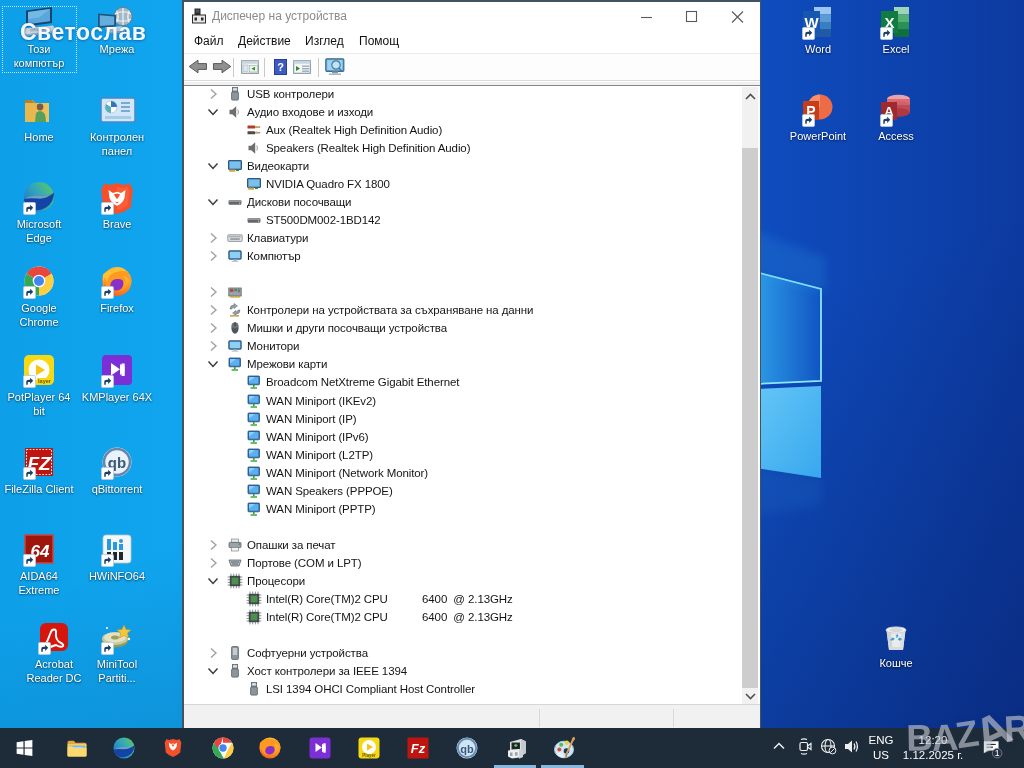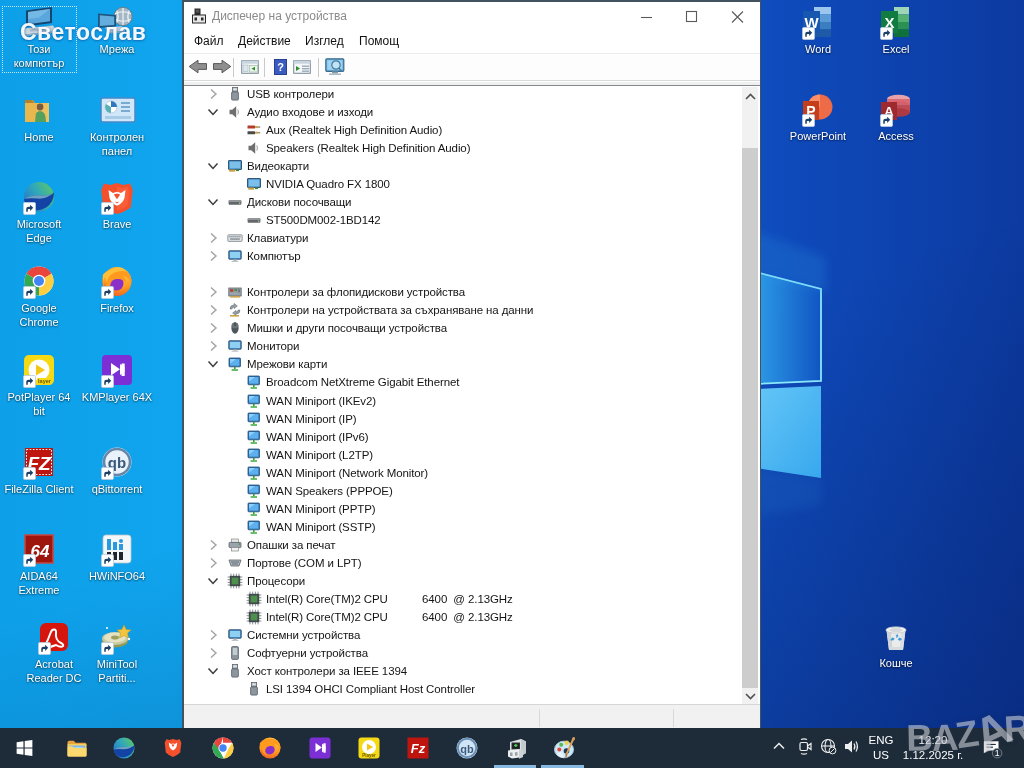--- a/index.html
+++ b/index.html
@@ -605,21 +605,20 @@
         </svg>
         <span class="tx" style="left:63px">Компютър</span>
       </div>
       <div class="tr" style="top:197px">
         <svg style="left:21px;top:1px" width="16" height="16">
           <use href="#chR"></use>
         </svg>
         <svg style="left:43px;top:1px" width="16" height="16">
           <use href="#t-flp"></use>
         </svg>
-        <span class="tx" style="left:63px">Контролери за флопидискови устройства</span>
       </div>
       <div class="tr" style="top:215px">
         <svg style="left:21px;top:1px" width="16" height="16">
           <use href="#chR"></use>
         </svg>
         <svg style="left:43px;top:1px" width="16" height="16">
           <use href="#t-stg"></use>
         </svg>
         <span class="tx" style="left:63px">Контролери на устройствата за съхраняване на данни</span>
       </div>
@@ -690,26 +689,20 @@
         <svg style="left:62px;top:1px" width="16" height="16">
           <use href="#t-net"></use>
         </svg>
         <span class="tx" style="left:82px">WAN Speakers (PPPOE)</span>
       </div>
       <div class="tr" style="top:414px">
         <svg style="left:62px;top:1px" width="16" height="16">
           <use href="#t-net"></use>
         </svg>
         <span class="tx" style="left:82px">WAN Miniport (PPTP)</span>
-      </div>
-      <div class="tr" style="top:432px">
-        <svg style="left:62px;top:1px" width="16" height="16">
-          <use href="#t-net"></use>
-        </svg>
-        <span class="tx" style="left:82px">WAN Miniport (SSTP)</span>
       </div>
       <div class="tr" style="top:450px">
         <svg style="left:21px;top:1px" width="16" height="16">
           <use href="#chR"></use>
         </svg>
         <svg style="left:43px;top:1px" width="16" height="16">
           <use href="#t-prn"></use>
         </svg>
         <span class="tx" style="left:63px">Опашки за печат</span>
       </div>
@@ -737,29 +730,20 @@
         </svg>
         <span class="tx" style="left:82px">Intel(R) Core(TM)2 CPU</span>
         <span class="tx" style="left:238px">6400&nbsp; @ 2.13GHz</span>
       </div>
       <div class="tr" style="top:522px">
         <svg style="left:62px;top:1px" width="16" height="16">
           <use href="#t-cpu"></use>
         </svg>
         <span class="tx" style="left:82px">Intel(R) Core(TM)2 CPU</span>
         <span class="tx" style="left:238px">6400&nbsp; @ 2.13GHz</span>
-      </div>
-      <div class="tr" style="top:540px">
-        <svg style="left:21px;top:1px" width="16" height="16">
-          <use href="#chR"></use>
-        </svg>
-        <svg style="left:43px;top:1px" width="16" height="16">
-          <use href="#t-pc"></use>
-        </svg>
-        <span class="tx" style="left:63px">Системни устройства</span>
       </div>
       <div class="tr" style="top:558px">
         <svg style="left:21px;top:1px" width="16" height="16">
           <use href="#chR"></use>
         </svg>
         <svg style="left:43px;top:1px" width="16" height="16">
           <use href="#t-sw"></use>
         </svg>
         <span class="tx" style="left:63px">Софтуерни устройства</span>
       </div>

